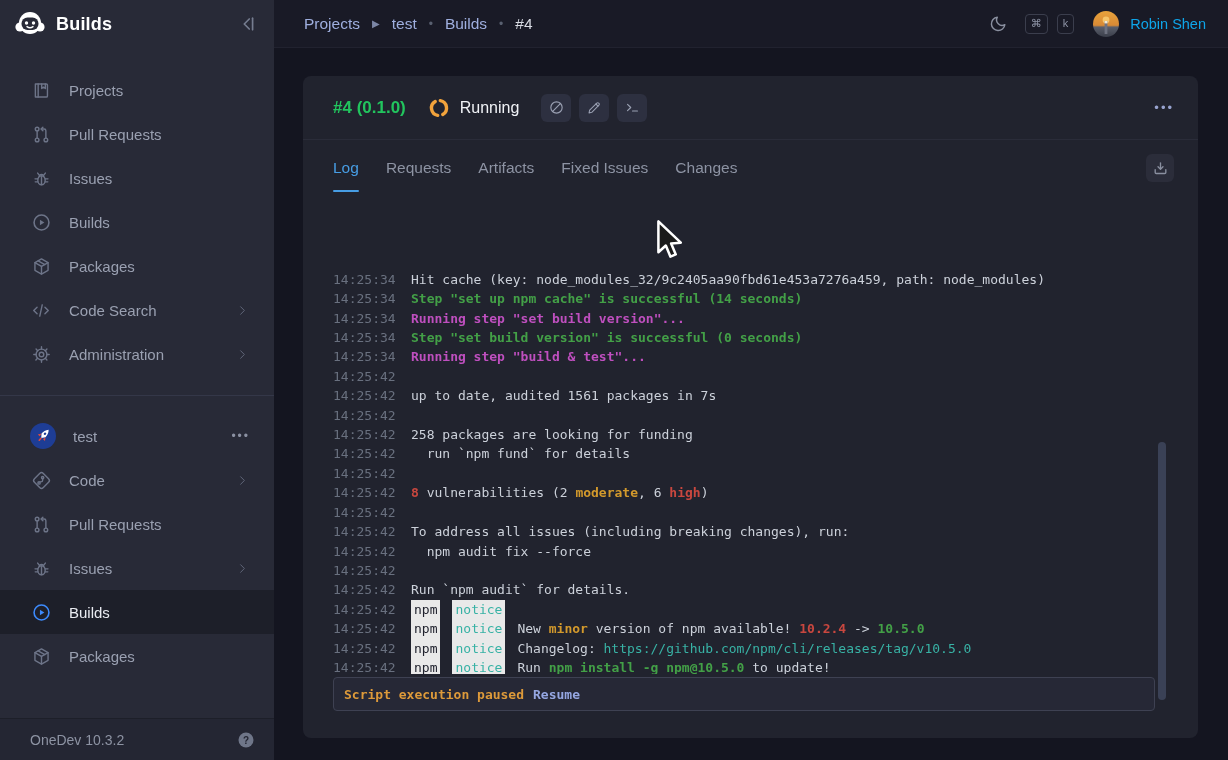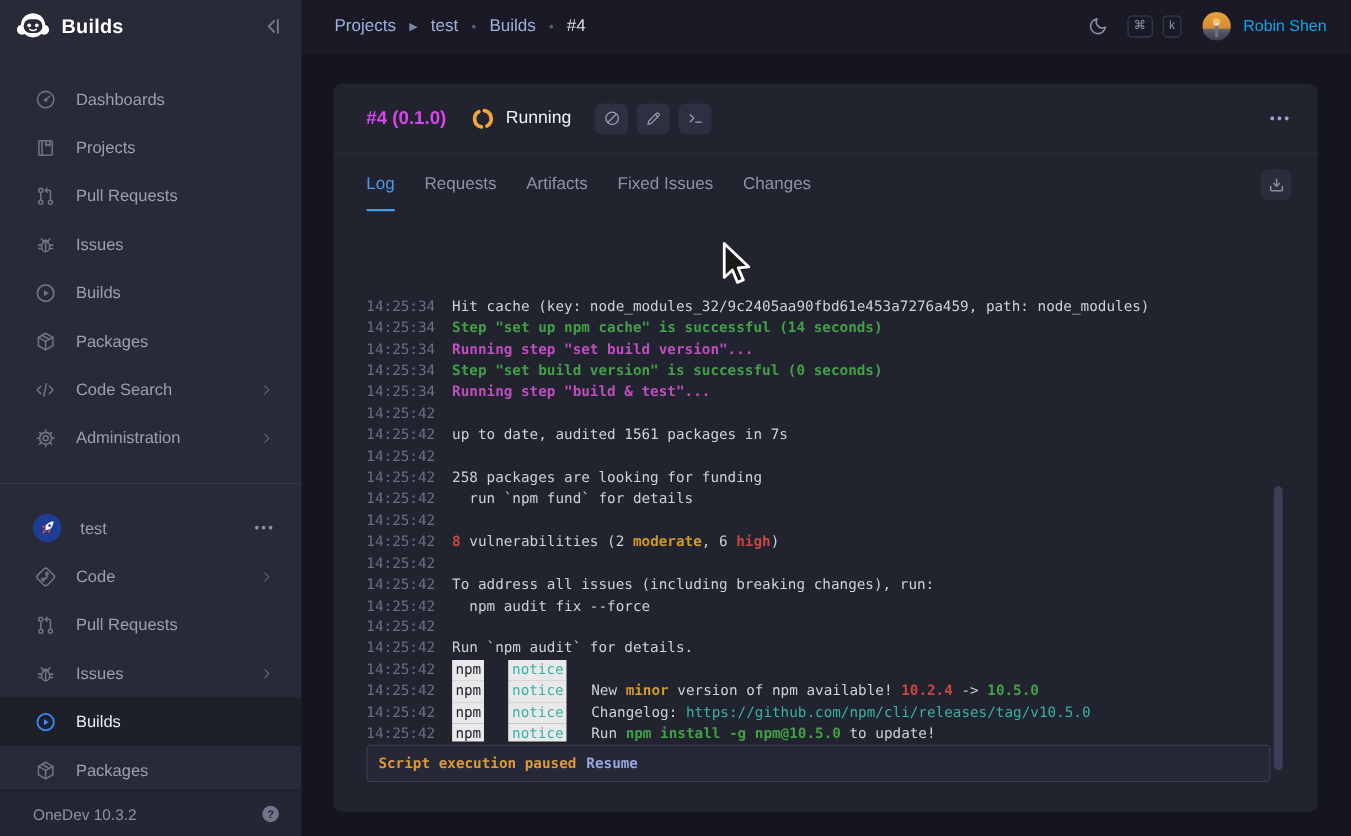--- a/index.html
+++ b/index.html
@@ -39,21 +39,21 @@
   .tb-right{margin-left:auto; display:flex; align-items:center; gap:9px;}
   .moon-btn{color:#8a90a0; display:flex; cursor:pointer; margin-right:8px;}
   .key-badge{border:1px solid #3b3e4d; color:#8d93a5; font-size:11px; line-height:1; padding:3px 5px 4px; border-radius:4px; cursor:pointer;}
   .avatar{width:26px; height:26px; border-radius:50%; overflow:hidden; margin-left:10px; flex:0 0 26px; cursor:pointer;}
   .user-name{color:#0ea5e9; font-size:14.5px; margin-left:2px; cursor:pointer;}
 
   
   .main{position:absolute; left:274px; right:0; top:48px; bottom:0; background:#141520;}
   .card{position:absolute; left:29px; top:28px; width:895px; height:662px; background:#21232e; border-radius:8px;}
   .card-header{height:64px; display:flex; align-items:center; padding:0 24px 0 30px; border-bottom:1px solid #2a2c39;}
-  .build-title{color:#d946ef; font-size:17px; font-weight:bold;}
+  .build-title{color:#22c55e; font-size:17px; font-weight:bold;}
   .spinner{margin-left:22px; display:flex;}
   .build-status{color:#f0f2f6; font-size:16px; margin-left:10px; font-weight:500;}
   .hdr-actions{display:flex; gap:8px; margin-left:22px;}
   .hdr-btn{width:30px; height:28px; background:#2d3040; border-radius:6px; display:flex; align-items:center; justify-content:center; color:#9aa0b2; cursor:pointer;}
   .more-btn{margin-left:auto; color:#98a3cf; font-size:13px; letter-spacing:2px; cursor:pointer;}
 
   .tabs-row{display:flex; align-items:flex-end; padding:26px 24px 0 30px; height:52px;}
   .tab{color:#8d93a3; font-size:15.5px; padding-bottom:15px; margin-right:27px; position:relative; cursor:pointer;}
   .tab.active{color:var(--accent-blue);}
   .tab.active::after{content:""; position:absolute; left:0; right:0; bottom:0; height:2px; background:var(--accent-blue); border-radius:1px;}
@@ -62,21 +62,21 @@
   .log{position:absolute; left:30px; top:164px; width:828px; height:434px; overflow:hidden; font-family:"DejaVu Sans Mono", monospace; font-size:13px; line-height:19.4px; white-space:pre;}
   .log-inner{margin-top:-9px;}
   .log-line{display:flex;}
   .log-ts{color:#69707f; width:62px; flex:0 0 62px; margin-right:16px;}
   .seg-d{color:#ccd1da;}
   .seg-g{color:var(--green); font-weight:bold;}
   .seg-m{color:var(--magenta); font-weight:bold;}
   .seg-r{color:var(--red); font-weight:bold;}
   .seg-y{color:var(--yellow); font-weight:bold;}
   .seg-t{color:var(--teal);}
-  .badge{background:#e9e9e9; color:#20222e; padding:0 3px; margin-right:22px;}
+  .badge{background:#e9e9e9; color:#20222e; padding:0 3px; margin-right:12px;}
   .badge.notice{color:var(--teal);}
 
   .paused-bar{position:absolute; left:30px; top:601px; width:822px; height:27px; border:1px solid #3e4152; border-radius:4px; background:#262836; display:flex; align-items:center; padding:16px 10px; font-family:"DejaVu Sans Mono", monospace; font-size:13px; gap:9px;}
   .paused-text{color:var(--orange); font-weight:bold;}
   .resume-link{color:var(--resume-link); font-weight:bold; cursor:pointer;}
 
   .scroll-thumb{position:absolute; left:855px; top:366px; width:8px; height:258px; background:#3a4156; border-radius:4px; cursor:grab;}
 
   .cursor{position:absolute; left:654px; top:220px; z-index:10; pointer-events:none;}
 </style>
@@ -99,30 +99,20 @@
     <span class="app-name">Builds</span>
     <span class="collapse-btn">
       <svg width="20" height="20" viewBox="0 0 24 24" fill="none" stroke="currentColor" stroke-width="2" stroke-linecap="round" stroke-linejoin="round">
           <path d="M13.5 6l-6 6 6 6"></path>
           <path d="M17.5 5v14"></path>
         </svg>
     </span>
   </div>
   <div class="sb-nav">
     <div id="sb-main-list">
-        <div class="side-item">
-          <span class="icon">
-            <svg width="21" height="21" viewBox="0 0 24 24" fill="none" stroke="currentColor" stroke-width="1.6" stroke-linecap="round" stroke-linejoin="round">
-              <circle cx="12" cy="12" r="8.5"></circle>
-              <path d="M12 12.5l4.2-4.2"></path>
-              <circle cx="12" cy="12.5" r="1.1" fill="currentColor"></circle>
-            </svg>
-          </span>
-          <span>Dashboards</span>
-        </div>
         <div class="side-item">
           <span class="icon">
             <svg width="21" height="21" viewBox="0 0 24 24" fill="none" stroke="currentColor" stroke-width="1.6" stroke-linecap="round" stroke-linejoin="round">
               <path d="M5 4.5h12.5a1.3 1.3 0 0 1 1.3 1.3v12.4a1.3 1.3 0 0 1-1.3 1.3H5z"></path>
               <path d="M8.2 4.5v15"></path>
               <path d="M12.2 4.5v5.2l2.1-1.5 2.1 1.5V4.5"></path>
             </svg>
           </span>
           <span>Projects</span>
         </div>

